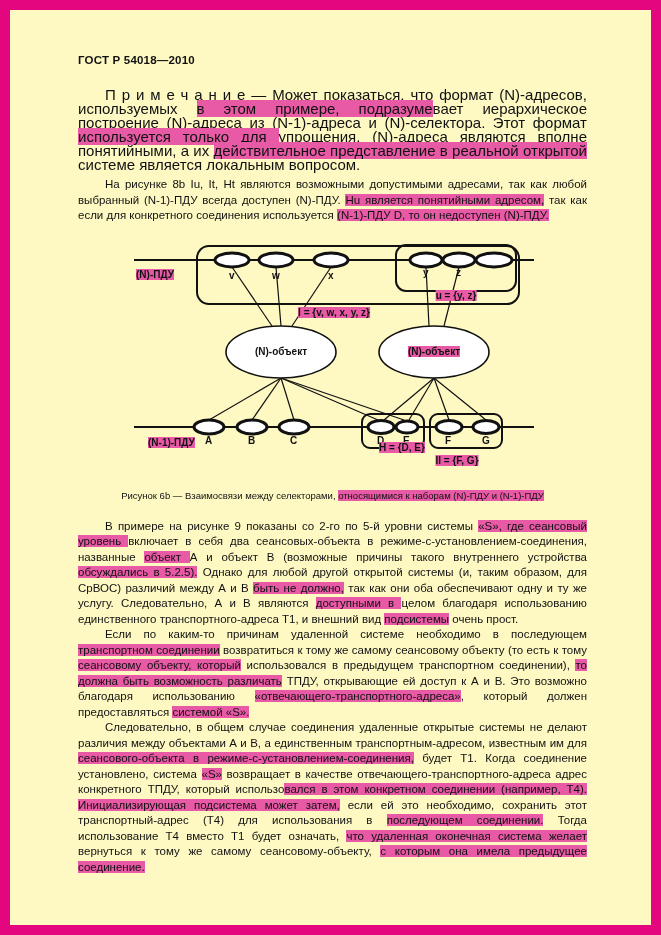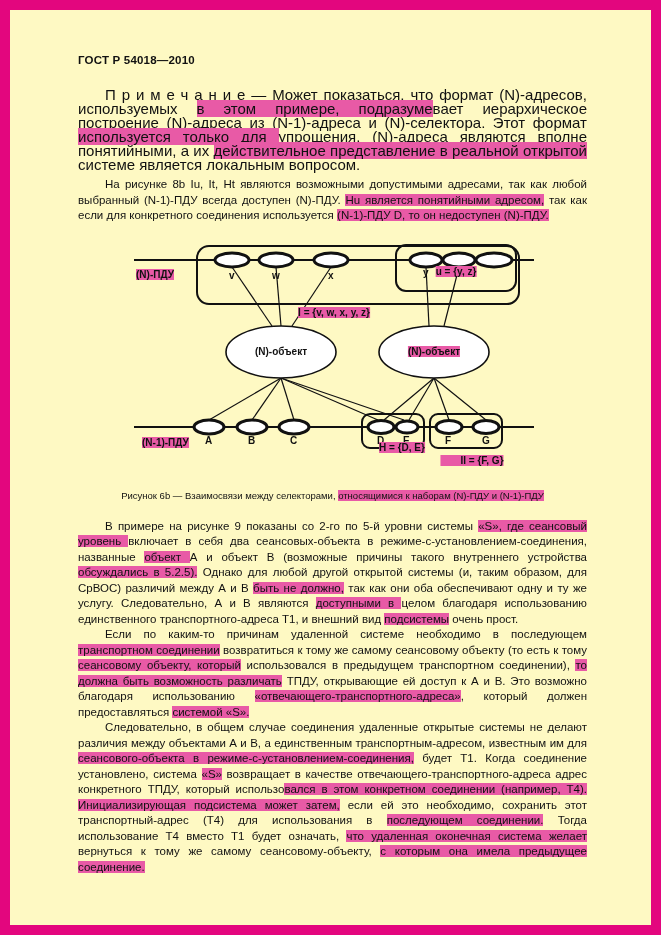--- a/index.html
+++ b/index.html
@@ -88,37 +88,37 @@
           <ellipse cx="352" cy="185" rx="13" ry="6.5"></ellipse>
         </g>
       </svg>
 
       <div class="flabel hl" style="left:2px; top:27px;">(N)-ПДУ</div>
       <div class="flabel" style="left:95px;  top:28px;">v</div>
       <div class="flabel" style="left:138px; top:28px;">w</div>
       <div class="flabel" style="left:194px; top:28px;">x</div>
       <div class="flabel" style="left:289px; top:25px;">y</div>
       <div class="flabel" style="left:322px; top:25px;">z</div>
-      <div class="flabel hl" style="left:322px; top:24px; transform:translateX(-50%);">u = {y, z}</div>
+      <div class="flabel hl" style="left:322px; top:48px; transform:translateX(-50%);">u = {y, z}</div>
       <div class="flabel hl" style="left:200px; top:65px; transform:translateX(-50%);">I = {v, w, x, y, z}</div>
 
       <div class="flabel" style="left:147px; top:104px; transform:translateX(-50%);">(N)-объект</div>
       <div class="flabel hl" style="left:300px; top:104px; transform:translateX(-50%);">(N)-объект</div>
 
       <div class="flabel" style="left:71px;  top:193px;">A</div>
       <div class="flabel" style="left:114px; top:193px;">B</div>
       <div class="flabel" style="left:156px; top:193px;">C</div>
       <div class="flabel" style="left:243px; top:193px;">D</div>
       <div class="flabel" style="left:269px; top:193px;">E</div>
       <div class="flabel" style="left:311px; top:193px;">F</div>
       <div class="flabel" style="left:348px; top:193px;">G</div>
 
       <div class="flabel hl" style="left:252px; top:200px; transform:translateX(-50%);margin-left:16px;">H = {D, E}</div>
-      <div class="flabel hl" style="left:338px; top:213px; transform:translateX(-50%);padding-left:20px;">II = {F, G}</div>
-      <div class="flabel hl" style="left:8px; top:195px;">(N-1)-ПДУ</div>
+      <div class="flabel hl" style="left:323px; top:213px; transform:translateX(-50%);">II = {F, G}</div>
+      <div class="flabel hl" style="left:14px; top:195px;">(N-1)-ПДУ</div>
     </div>
 
     <div class="caption"><span>Рисунок 6b — Взаимосвязи между селекторами, </span><span class="hl">относящимися к наборам (N)-ПДУ и (N-1)-ПДУ</span></div>
 
     <p class="body"><span>В примере на рисунке 9 показаны со 2-го по 5-й уровни системы </span><span class="hl">«S», где сеансовый уровень </span><span>включает в себя два сеансовых-объекта в режиме-с-установлением-соединения, названные </span><span class="hl">объект </span><span>А и объект В (возможные причины такого внутреннего устройства </span><span class="hl">обсуждались в 5.2.5).</span><span> Однако для любой другой открытой системы (и, таким образом, для СрВОС) различий между А и В </span><span class="hl">быть не должно,</span><span> так как они оба обеспечивают одну и ту же услугу. Следовательно, А и В являются </span><span class="hl">доступными в </span><span>целом благодаря использованию единственного транспортного-адреса Т1, и внешний вид </span><span class="hl">подсистемы</span><span> очень прост.</span></p>
     <p class="body"><span>Если по каким-то причинам удаленной системе необходимо в последующем </span><span class="hl">транспортном соединении</span><span> возвратиться к тому же самому сеансовому объекту (то есть к тому </span><span class="hl">сеансовому объекту, который</span><span> использовался в предыдущем транспортном соединении), </span><span class="hl">то должна быть возможность различать</span><span> ТПДУ, открывающие ей доступ к А и В. Это возможно благодаря использованию </span><span class="hl">«отвечающего-транспортного-адреса»</span><span>, который должен предоставляться </span><span class="hl">системой «S».</span></p>
     <p class="body"><span>Следовательно, в общем случае соединения удаленные открытые системы не делают различия между объектами А и В, а единственным транспортным-адресом, известным им для </span><span class="hl">сеансового-объекта в режиме-с-установлением-соединения,</span><span> будет Т1. Когда соединение установлено, система </span><span class="hl">«S»</span><span> возвращает в качестве отвечающего-транспортного-адреса адрес конкретного ТПДУ, который использо</span><span class="hl">вался в этом конкретном соединении (например, Т4). Инициализирующая подсистема может затем,</span><span> если ей это необходимо, сохранить этот транспортный-адрес (Т4) для использования в </span><span class="hl">последующем соединении.</span><span> Тогда использование Т4 вместо Т1 будет означать, </span><span class="hl">что удаленная оконечная система желает</span><span> вернуться к тому же самому сеансовому-объекту, </span><span class="hl">с которым она имела предыдущее соединение.</span></p>
 
     <div class="pagenum">24</div>
   </div>

